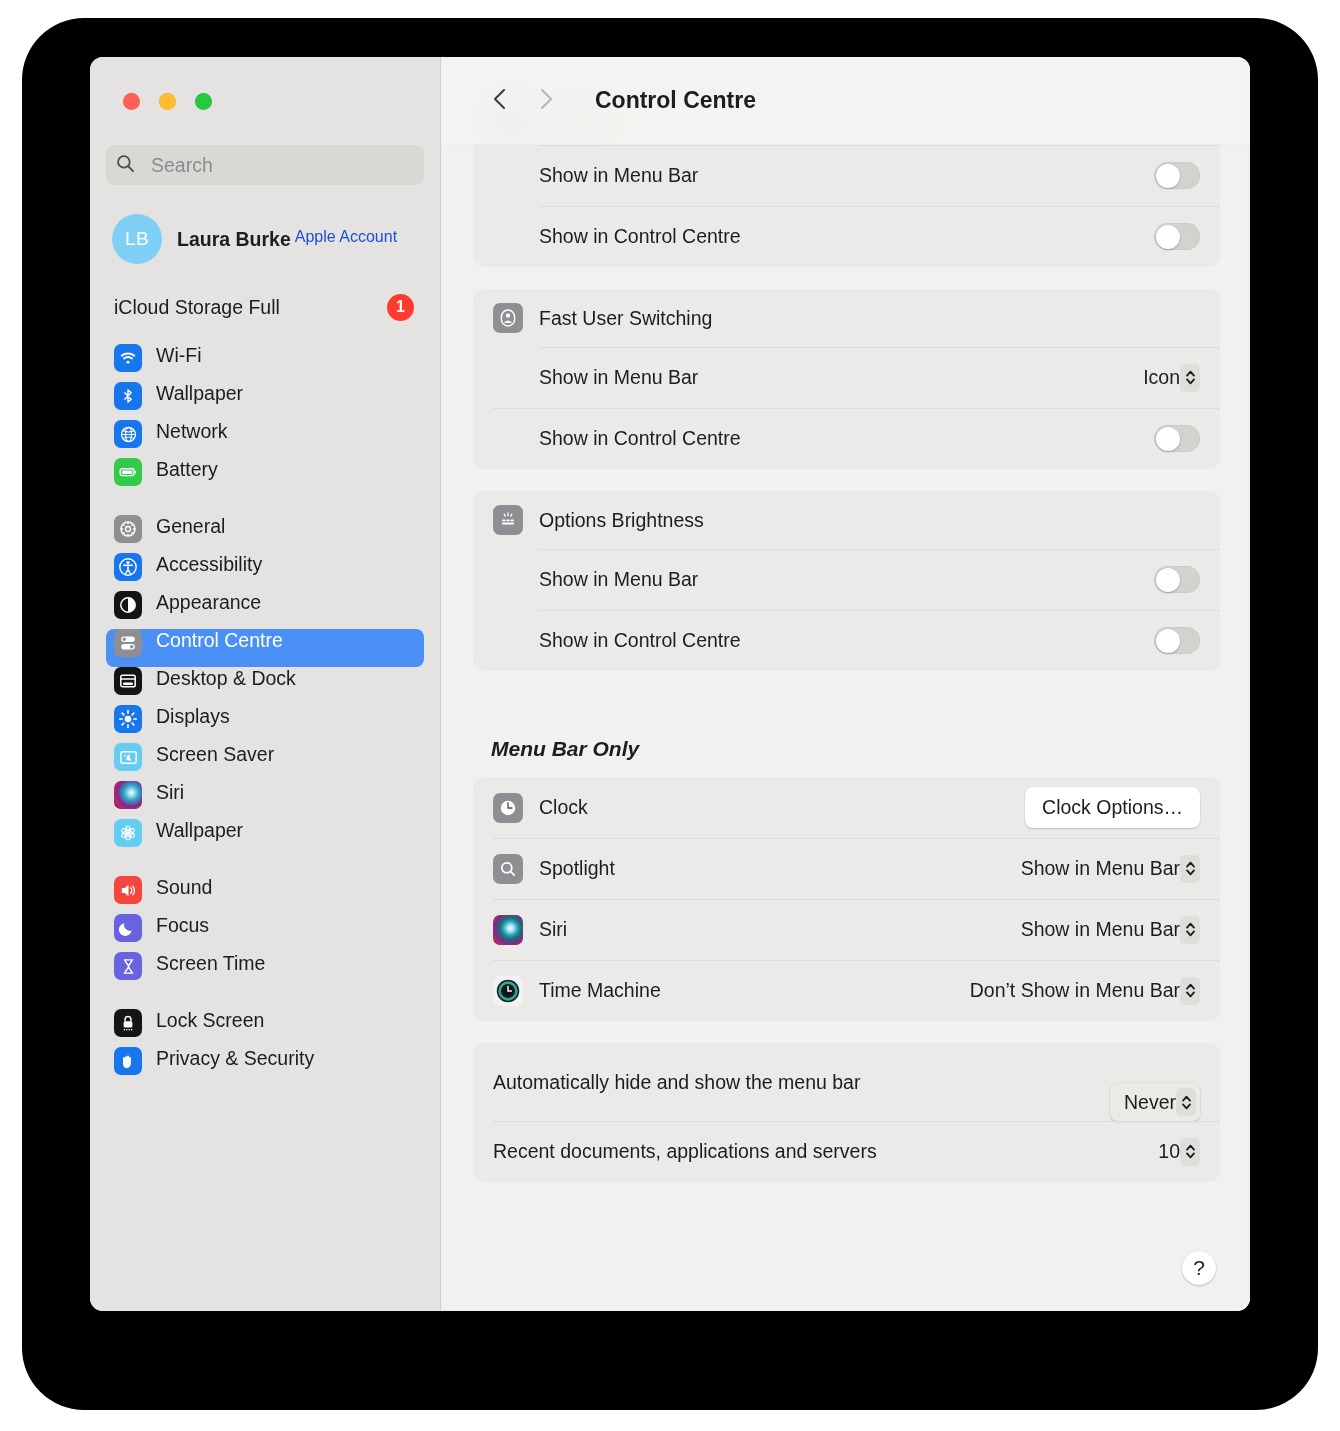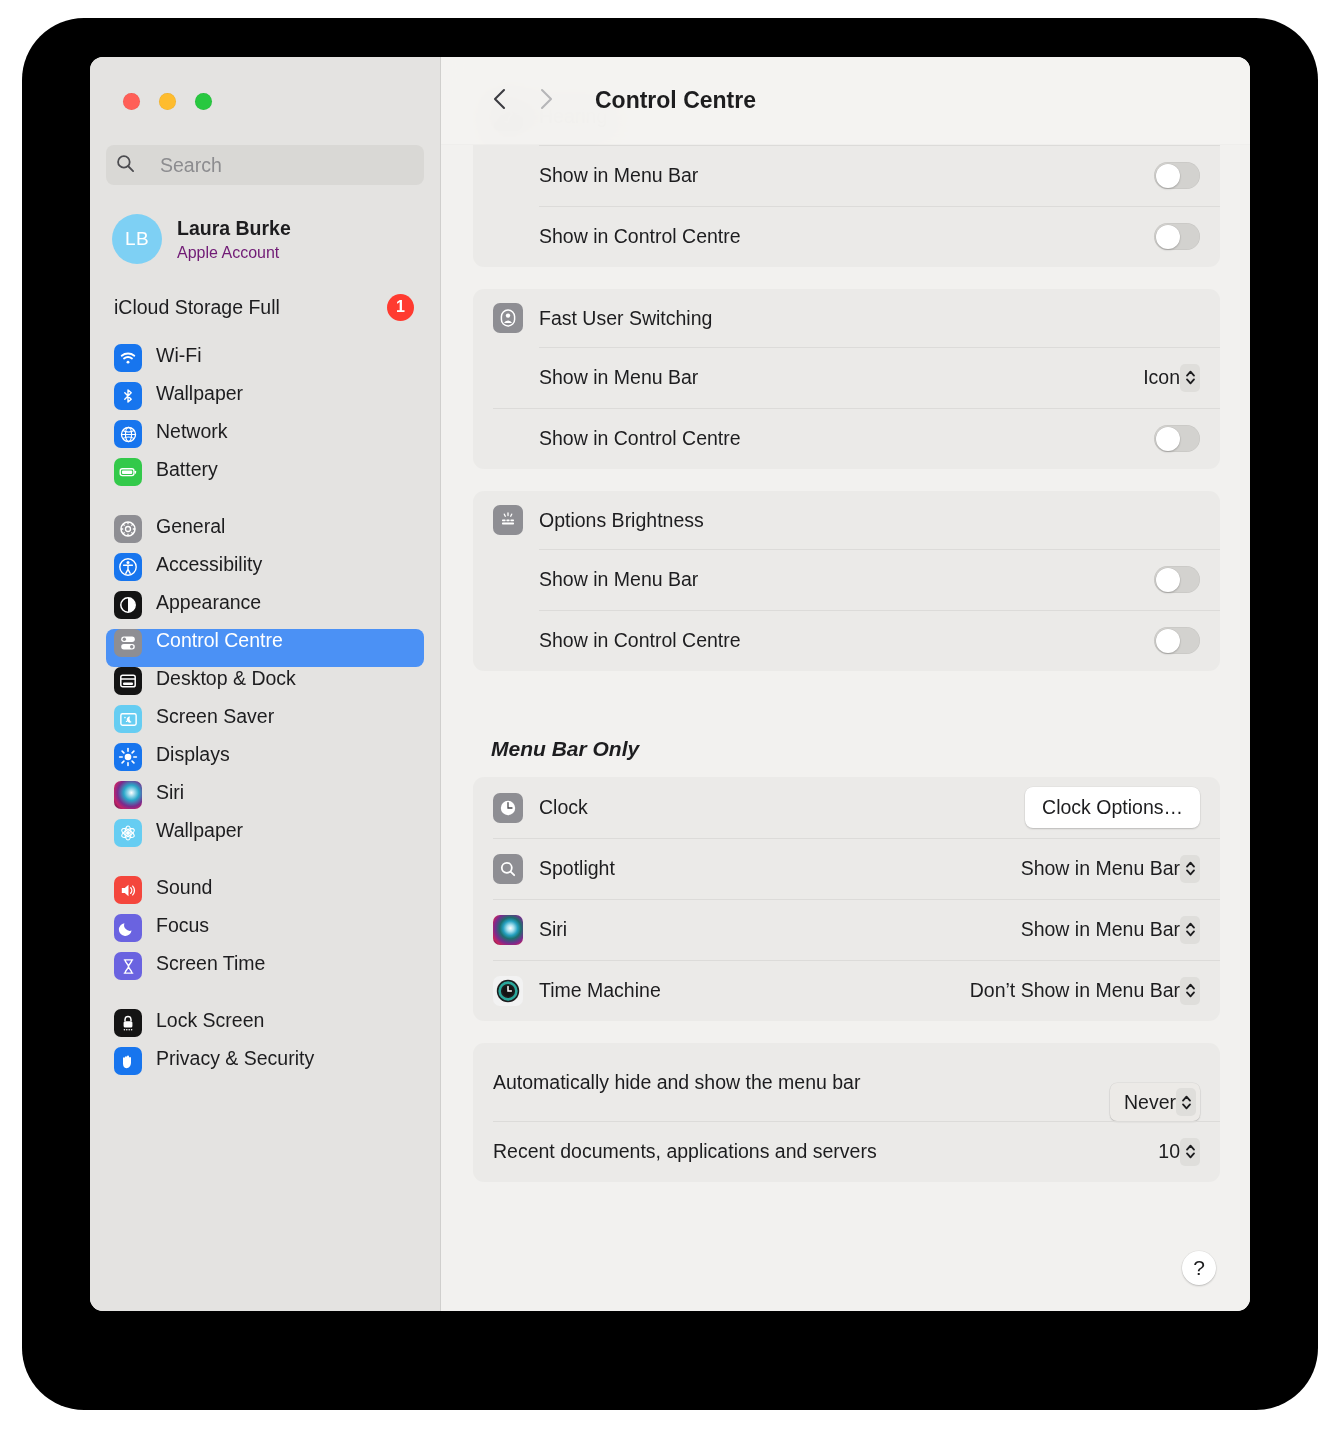--- a/index.html
+++ b/index.html
@@ -75,21 +75,21 @@
 
   
   #search-wrap {
     margin: 0 16px 0 16px;
     height: 40px;
     background: #d9d8d5;
     border-radius: 8px;
     display: flex;
     align-items: center;
     padding: 0 10px;
-    gap: 25px;
+    gap: 16px;
   }
   #search-wrap svg { flex: 0 0 auto; }
   #search-input {
     border: 0;
     outline: 0;
     background: transparent;
     font-family: inherit;
     font-size: 19.5px;
     color: #1d1d1f;
     width: 100%;
@@ -111,23 +111,23 @@
     border-radius: 50%;
     background: #7ed0f4;
     color: #ffffff;
     font-size: 19px;
     letter-spacing: .5px;
     display: flex;
     align-items: center;
     justify-content: center;
     flex: 0 0 auto;
   }
-  #account-text { display: flex; flex-direction: column; gap: 4px; }
+  #account-text { display: flex; flex-direction: row; gap: 4px; }
   #account-name { font-size: 19.5px; font-weight: bold; color: #1d1d1f; }
-  #account-sub  { font-size: 16px; color: #701a75; }
+  #account-sub  { font-size: 16px; color: #1d4ed8; }
 
   
   #alert-row {
     margin: 22px 16px 0 16px;
     height: 36px;
     display: flex;
     align-items: center;
     padding: 0 10px 0 8px;
     border-radius: 8px;
   }
@@ -486,47 +486,47 @@
             <span class="app-icon" style="background:#141414;">
               <svg width="20" height="20" viewBox="0 0 20 20">
                 <rect x="2.8" y="4.2" width="14.4" height="11.6" rx="1.9" fill="none" stroke="#fff" stroke-width="1.5"></rect>
                 <line x1="2.8" y1="8" x2="17.2" y2="8" stroke="#fff" stroke-width="1.4"></line>
                 <rect x="5" y="11.5" width="10" height="2.6" rx="1.1" fill="#fff"></rect>
               </svg>
             </span>
             <span class="nav-label">Desktop &amp; Dock</span>
           </div>
           <div class="nav-item">
-            <span class="app-icon" style="background:#66cdf2;">
-              <svg width="21" height="21" viewBox="0 0 22 22">
-                <rect x="3" y="5" width="16" height="12" rx="1.7" fill="none" stroke="#fff" stroke-width="1.5"></rect>
-                <path d="M12.6 8a3.2 3.2 0 101.8 5.6A3.9 3.9 0 0112.6 8z" fill="#fff"></path>
-                <circle cx="7.3" cy="9" r="0.85" fill="#fff"></circle>
-                <circle cx="8.9" cy="13" r="0.7" fill="#fff"></circle>
-              </svg>
-            </span>
-            <span class="nav-label">Screen Saver</span>
-          </div>
-          <div class="nav-item">
             <span class="app-icon" style="background:#1775ee;">
               <svg width="22" height="22" viewBox="0 0 22 22">
                 <circle cx="11" cy="11" r="3.3" fill="#fff"></circle>
                 <g stroke="#fff" stroke-width="1.6" stroke-linecap="round">
                   <line x1="11" y1="2.6" x2="11" y2="5.2"></line>
                     <line x1="11" y1="16.8" x2="11" y2="19.4"></line>
                   <line x1="2.6" y1="11" x2="5.2" y2="11"></line>
                     <line x1="16.8" y1="11" x2="19.4" y2="11"></line>
                   <line x1="5.1" y1="5.1" x2="6.9" y2="6.9"></line>
                     <line x1="15.1" y1="15.1" x2="16.9" y2="16.9"></line>
                   <line x1="16.9" y1="5.1" x2="15.1" y2="6.9"></line>
                     <line x1="6.9" y1="15.1" x2="5.1" y2="16.9"></line>
                 </g>
               </svg>
             </span>
             <span class="nav-label">Displays</span>
+          </div>
+          <div class="nav-item">
+            <span class="app-icon" style="background:#66cdf2;">
+              <svg width="21" height="21" viewBox="0 0 22 22">
+                <rect x="3" y="5" width="16" height="12" rx="1.7" fill="none" stroke="#fff" stroke-width="1.5"></rect>
+                <path d="M12.6 8a3.2 3.2 0 101.8 5.6A3.9 3.9 0 0112.6 8z" fill="#fff"></path>
+                <circle cx="7.3" cy="9" r="0.85" fill="#fff"></circle>
+                <circle cx="8.9" cy="13" r="0.7" fill="#fff"></circle>
+              </svg>
+            </span>
+            <span class="nav-label">Screen Saver</span>
           </div>
           <div class="nav-item">
             <span class="app-icon" style="background:radial-gradient(circle at 62% 42%, #ffffff 0%, #8fd4e8 16%, #2aa7c9 32%, #7b2a8c 58%, #c3246a 75%, #3d1040 100%);">
             </span>
             <span class="nav-label">Siri</span>
           </div>
           <div class="nav-item">
             <span class="app-icon" style="background:#66cdf2;">
               <svg width="22" height="22" viewBox="0 0 22 22">
                 <g fill="none" stroke="#fff" stroke-width="1.2">

